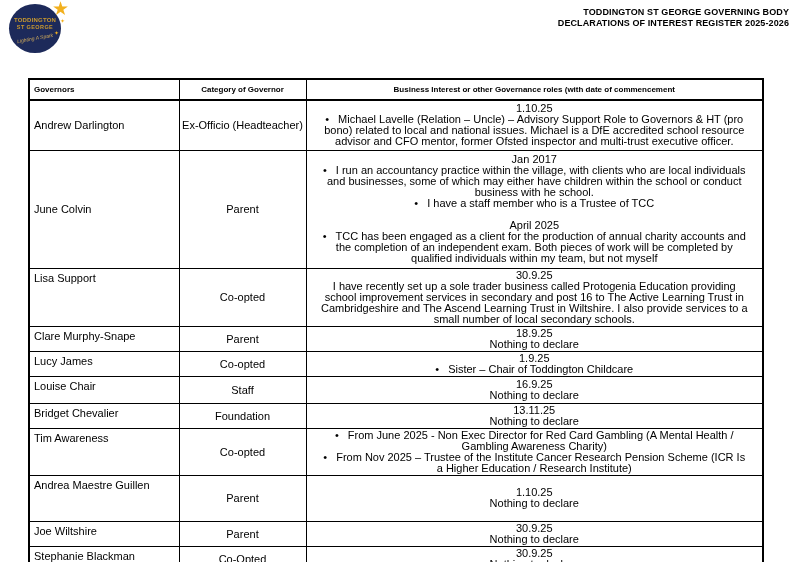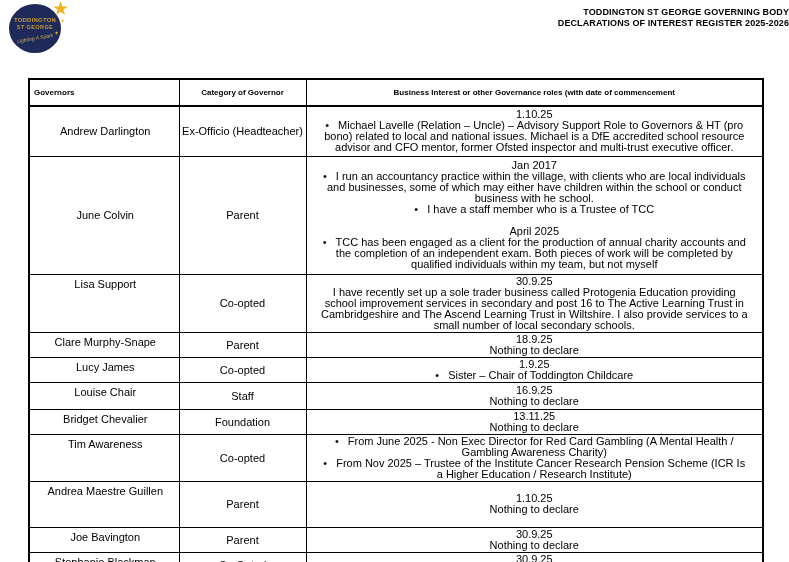--- a/index.html
+++ b/index.html
@@ -35,25 +35,25 @@
     position:absolute; left:28px; top:78px; width:734px;
     border-collapse:collapse; table-layout:fixed; border:2px solid #000;
   }
   .register-table col.w1 { width:150px; }
   .register-table col.w2 { width:127px; }
   .register-table col.w3 { width:457px; }
   .register-table th, .register-table td {
     border:1px solid #000; font-size:11px; vertical-align:middle; padding:1px 2px;
   }
   .register-table th {
-    font-size:8px; font-weight:bold; height:27px; border-bottom:2px solid #000;
+    font-size:8px; font-weight:bold; height:21px; border-bottom:2px solid #000;
   }
   th.c1 { text-align:left; padding-left:4px; }
   th.c2, th.c3 { text-align:center; }
-  td.c1 { text-align:center; padding-left:4px; vertical-align:top; padding-top:3px; }
+  td.c1 { text-align:left; padding-left:4px; vertical-align:top; padding-top:3px; }
   tbody tr:nth-child(1) td.c1, tbody tr:nth-child(2) td.c1 { vertical-align:middle; padding-top:1px; }
   td.c2 { text-align:center; }
   td.c3 { text-align:center; padding:1px 14px; }
   .line { line-height:11px; min-height:11px; }
   .bullet { display:inline-block; margin-right:9px; }
 
   
   tbody tr:nth-child(1)  td { height:50px; }
   tbody tr:nth-child(2)  td { height:118px; }
   tbody tr:nth-child(3)  td { height:44px; }
@@ -172,21 +172,21 @@
         </tr>
         <tr>
           <td class="c1">Andrea Maestre Guillen</td>
           <td class="c2">Parent</td>
           <td class="c3">
             <div class="line">1.10.25</div>
             <div class="line">Nothing to declare</div>
           </td>
         </tr>
         <tr>
-          <td class="c1">Joe Bavington</td>
+          <td class="c1">Joe Wiltshire</td>
           <td class="c2">Parent</td>
           <td class="c3">
             <div class="line">30.9.25</div>
             <div class="line">Nothing to declare</div>
           </td>
         </tr>
         <tr>
           <td class="c1">Stephanie Blackman</td>
           <td class="c2">Co-Opted</td>
           <td class="c3">

